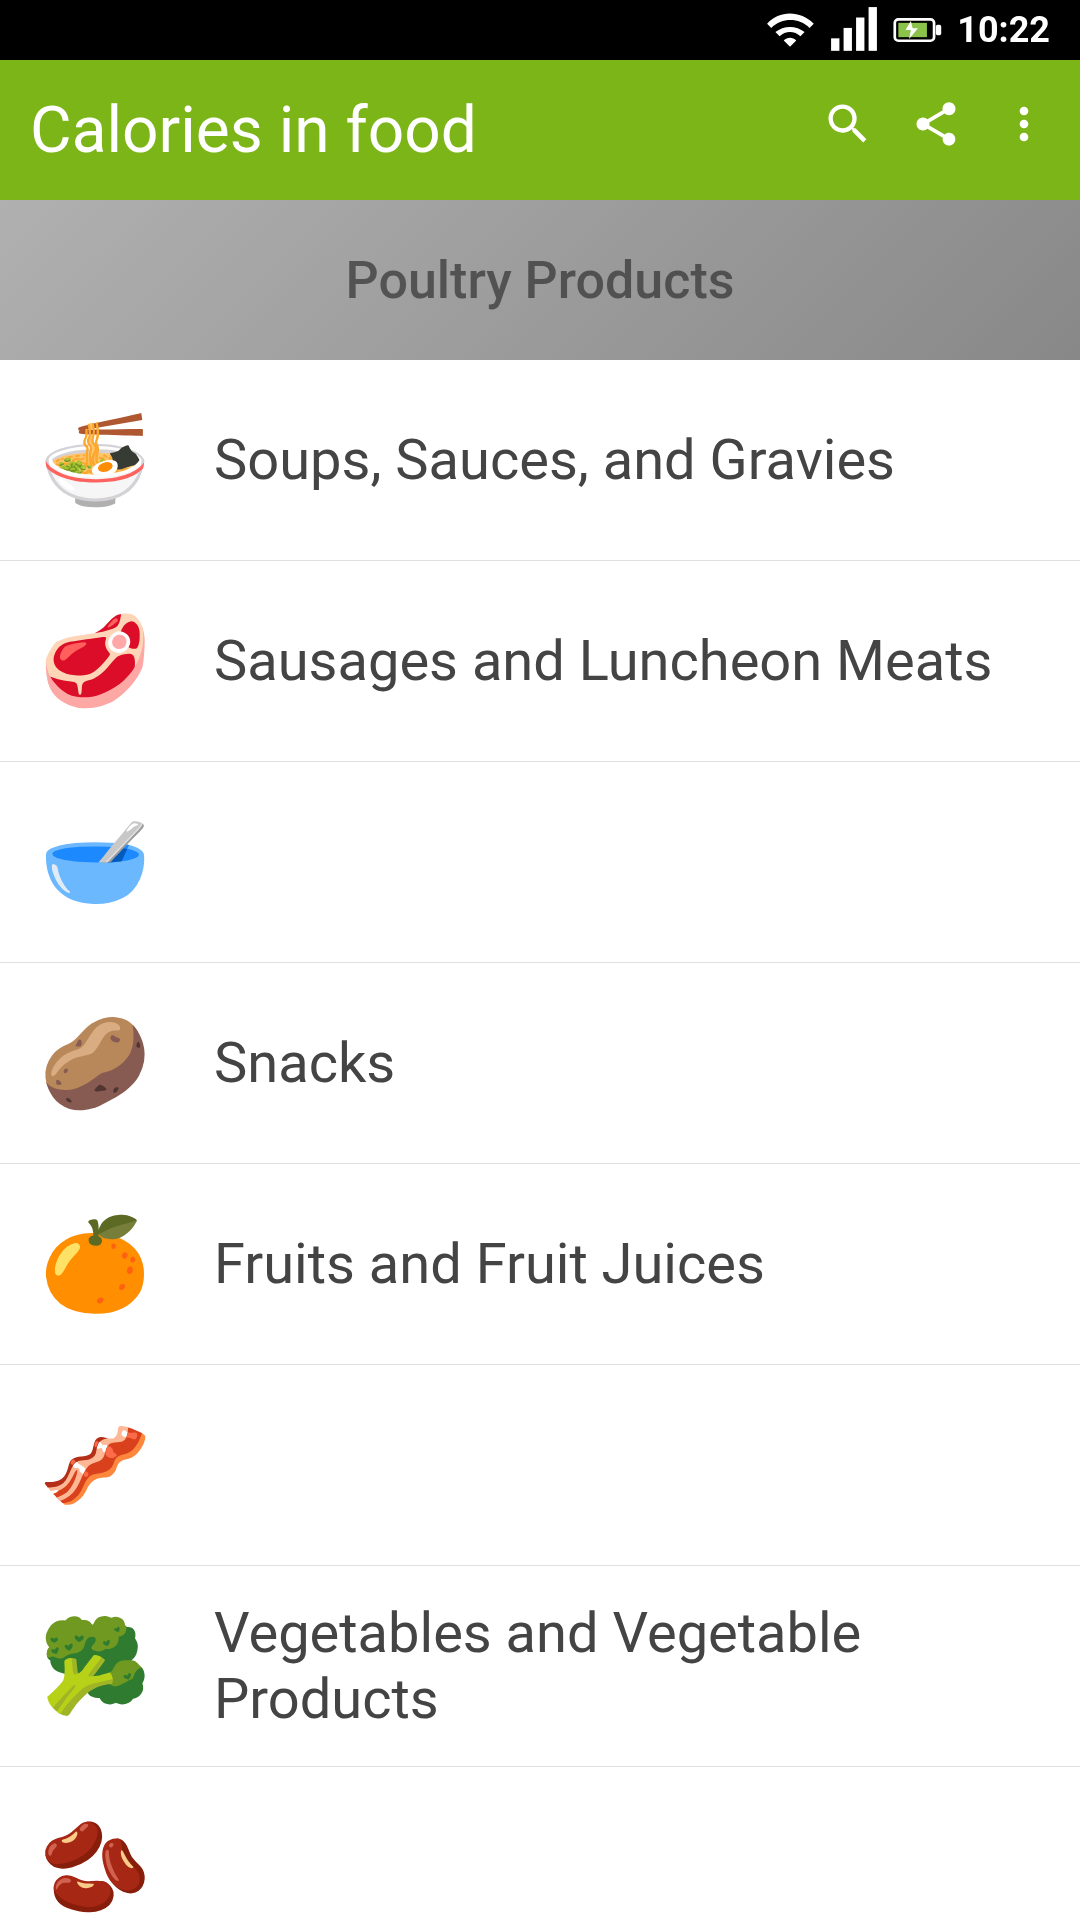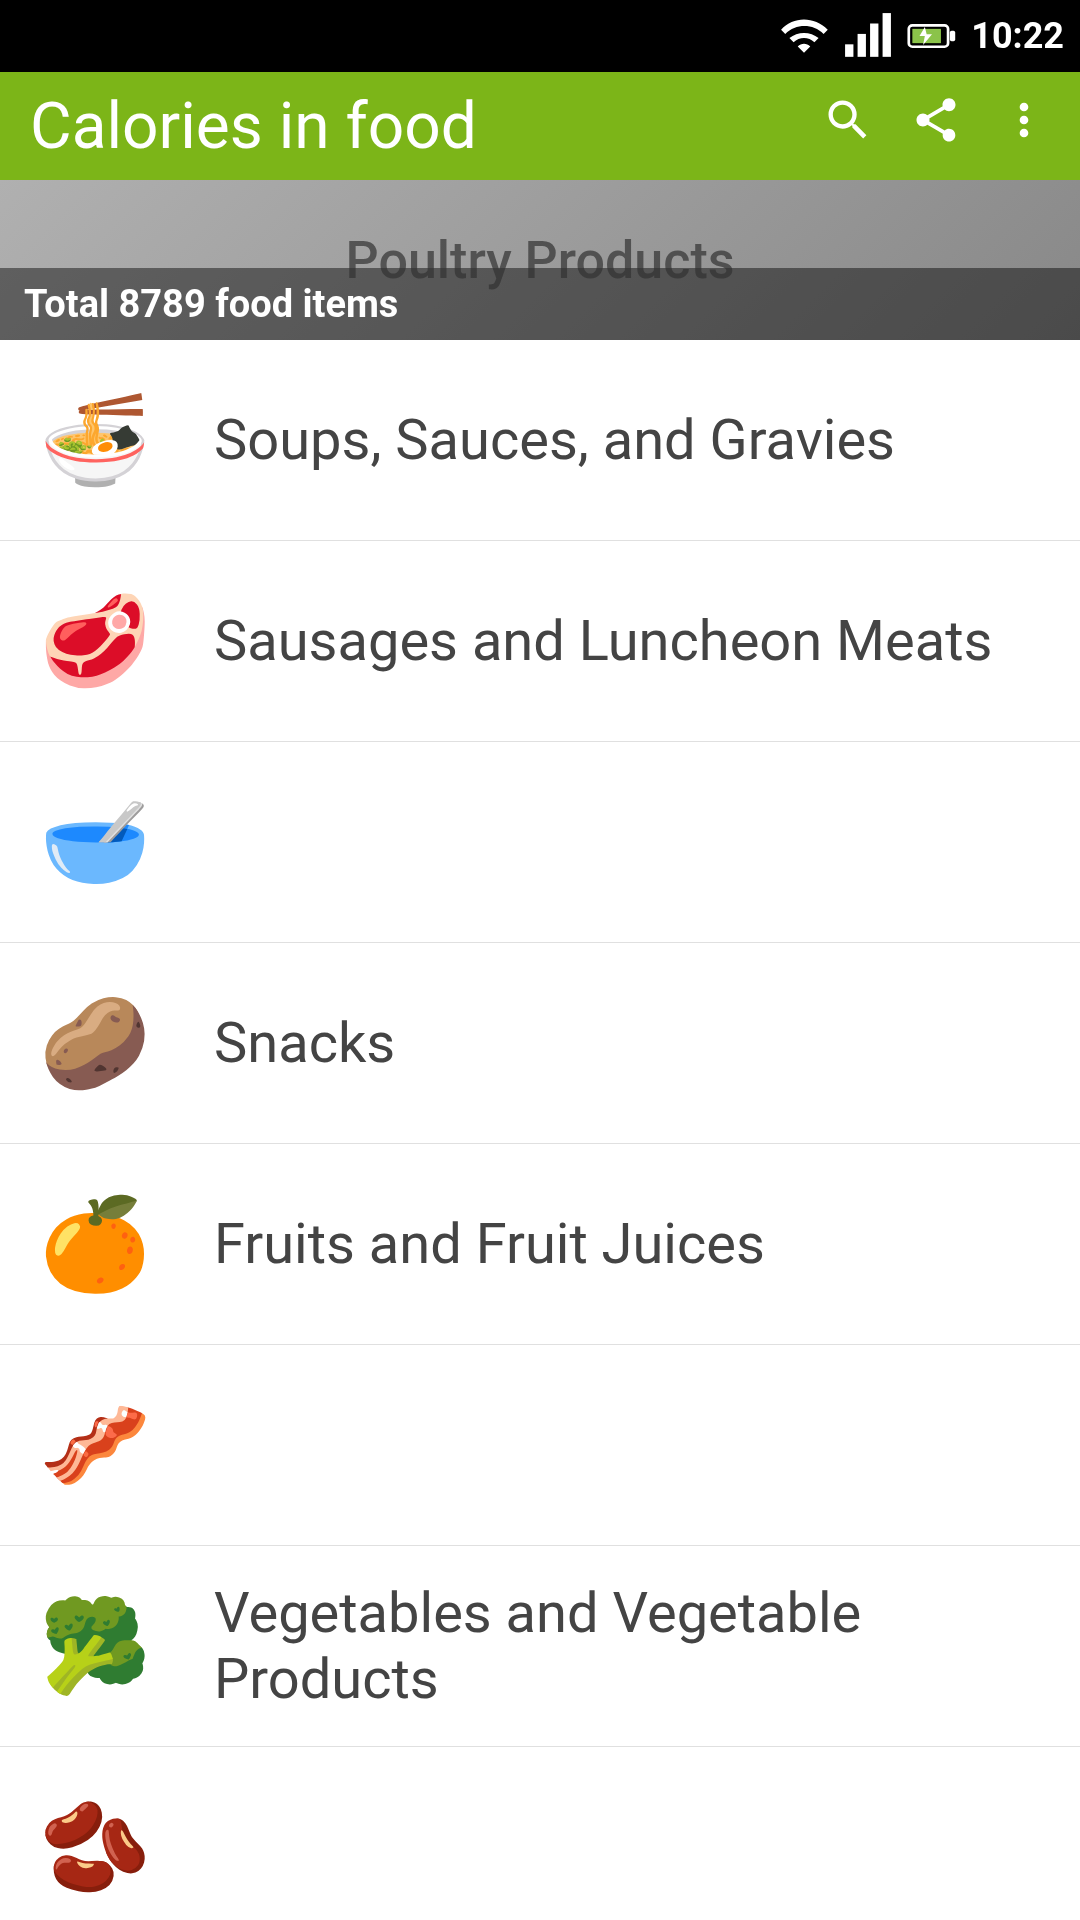--- a/index.html
+++ b/index.html
@@ -8,42 +8,42 @@
       width: 1080px;
       min-height: 1920px;
       font-family: 'Roboto', Arial, sans-serif;
       background: #f5f5f5;
       overflow-x: hidden;
     }
 
     
     .status-bar {
       background: #000;
-      height: 72px;
+      height: 60px;
       display: flex;
       align-items: center;
       justify-content: flex-end;
-      padding-right: 16px;
+      padding-right: 30px;
       gap: 18px;
     }
     .status-icons {
       display: flex;
       align-items: center;
       gap: 14px;
     }
     .status-time {
       color: white;
       font-size: 36px;
       font-weight: bold;
     }
 
     
     .app-bar {
       background: #7cb518;
-      height: 108px;
+      height: 140px;
       display: flex;
       align-items: center;
       padding: 0 30px;
       gap: 20px;
     }
     .app-bar-title {
       color: white;
       font-size: 64px;
       font-weight: 400;
       flex: 1;
@@ -172,23 +172,20 @@
     <span class="app-bar-icon">
       <svg width="52" height="52" viewBox="0 0 24 24" fill="white">
         <path d="M12 8c1.1 0 2-.9 2-2s-.9-2-2-2-2 .9-2 2 .9 2 2 2zm0 2c-1.1 0-2 .9-2 2s.9 2 2 2 2-.9 2-2-.9-2-2-2zm0 6c-1.1 0-2 .9-2 2s.9 2 2 2 2-.9 2-2-.9-2-2-2z"></path>
       </svg>
     </span>
   </div>
 </div>
 
 <div class="hero-banner">
   <span class="hero-bg-text">Poultry Products</span>
-  <div class="hero-overlay">
-    <span class="hero-subtitle">Total 8789 food items</span>
-  </div>
 </div>
 
 <div class="food-list" id="food-list-container">
 <div class="food-item">
       <div class="food-image-container">
         <div class="food-emoji">🍜</div>
       </div>
       <span class="food-label">Soups, Sauces, and Gravies</span>
     </div>
     <div class="food-item">

